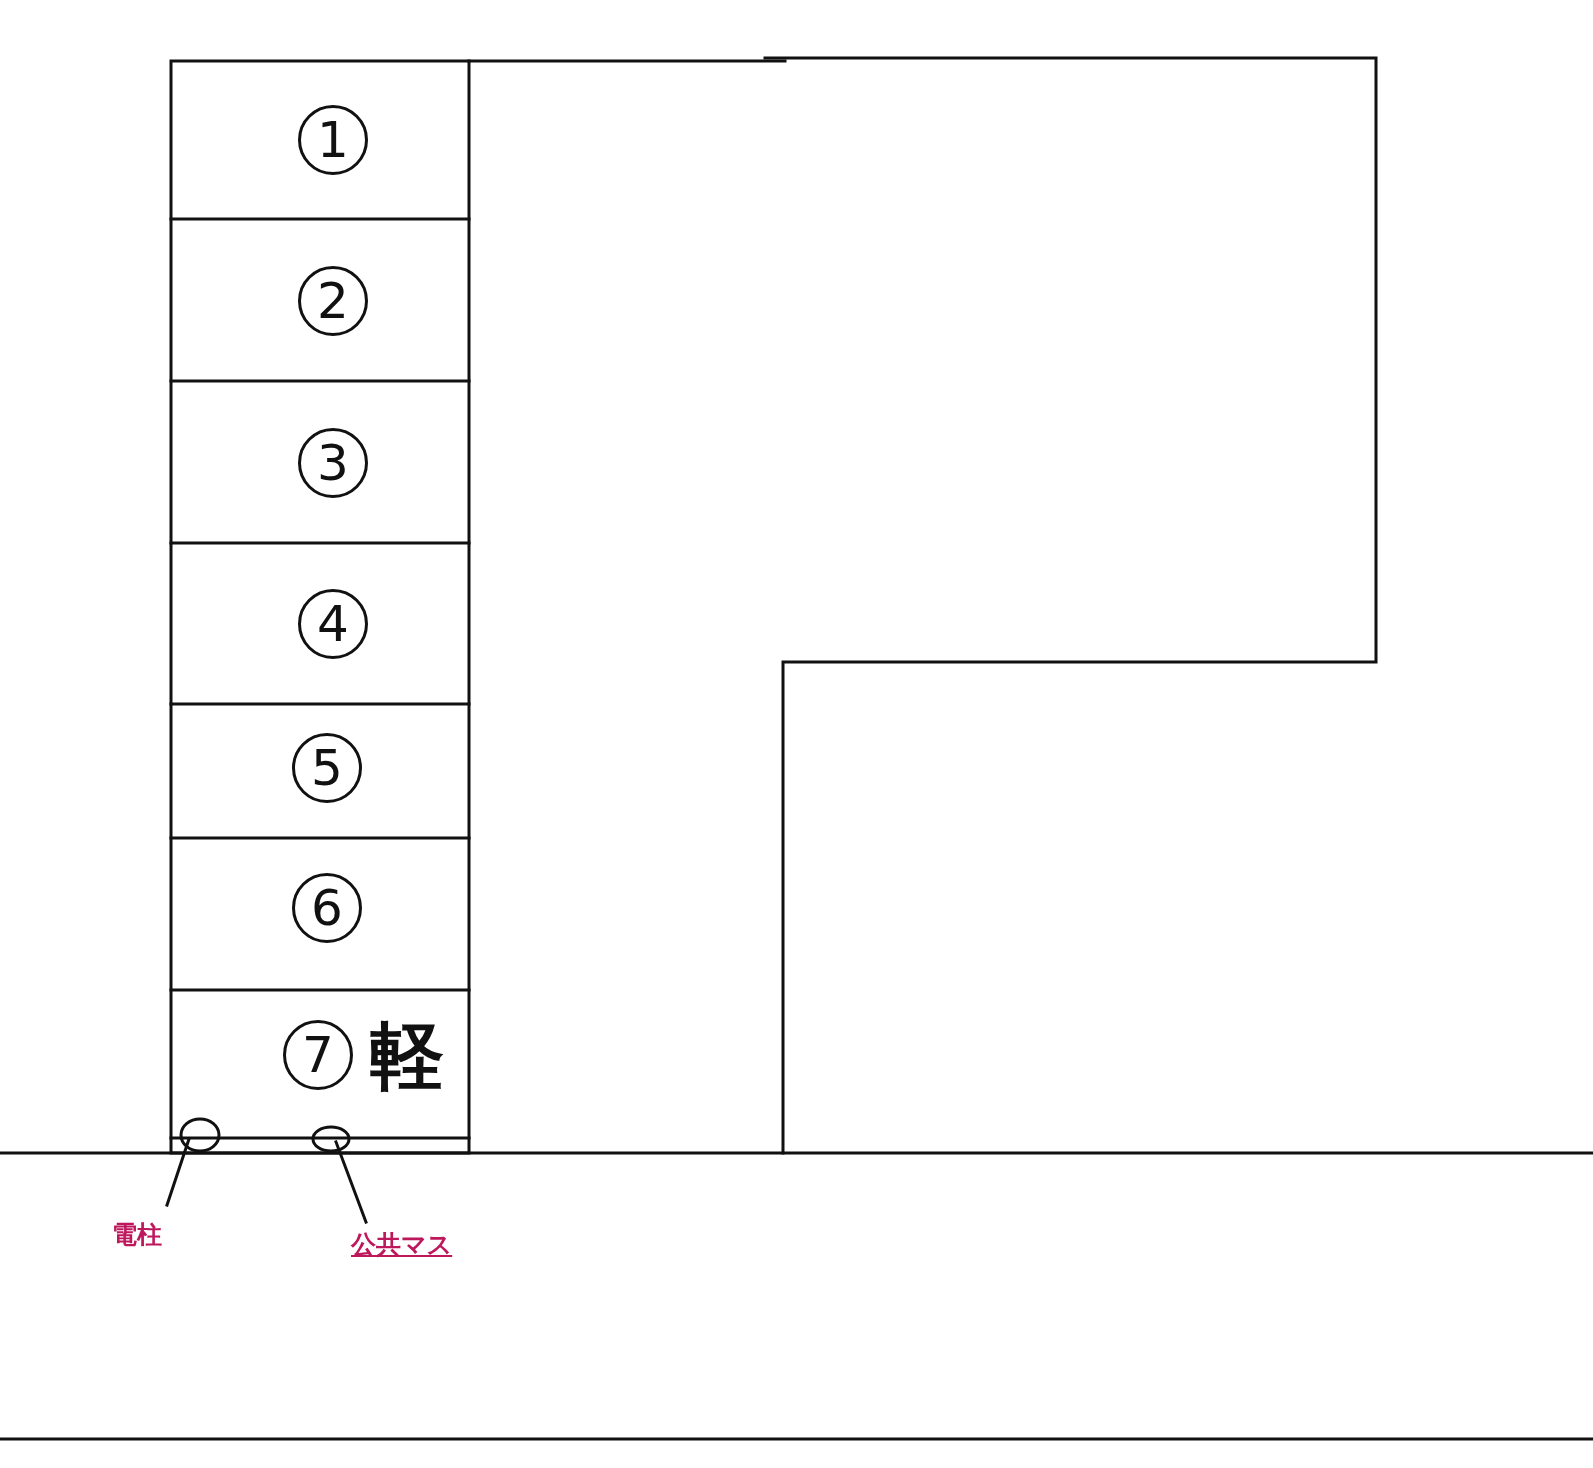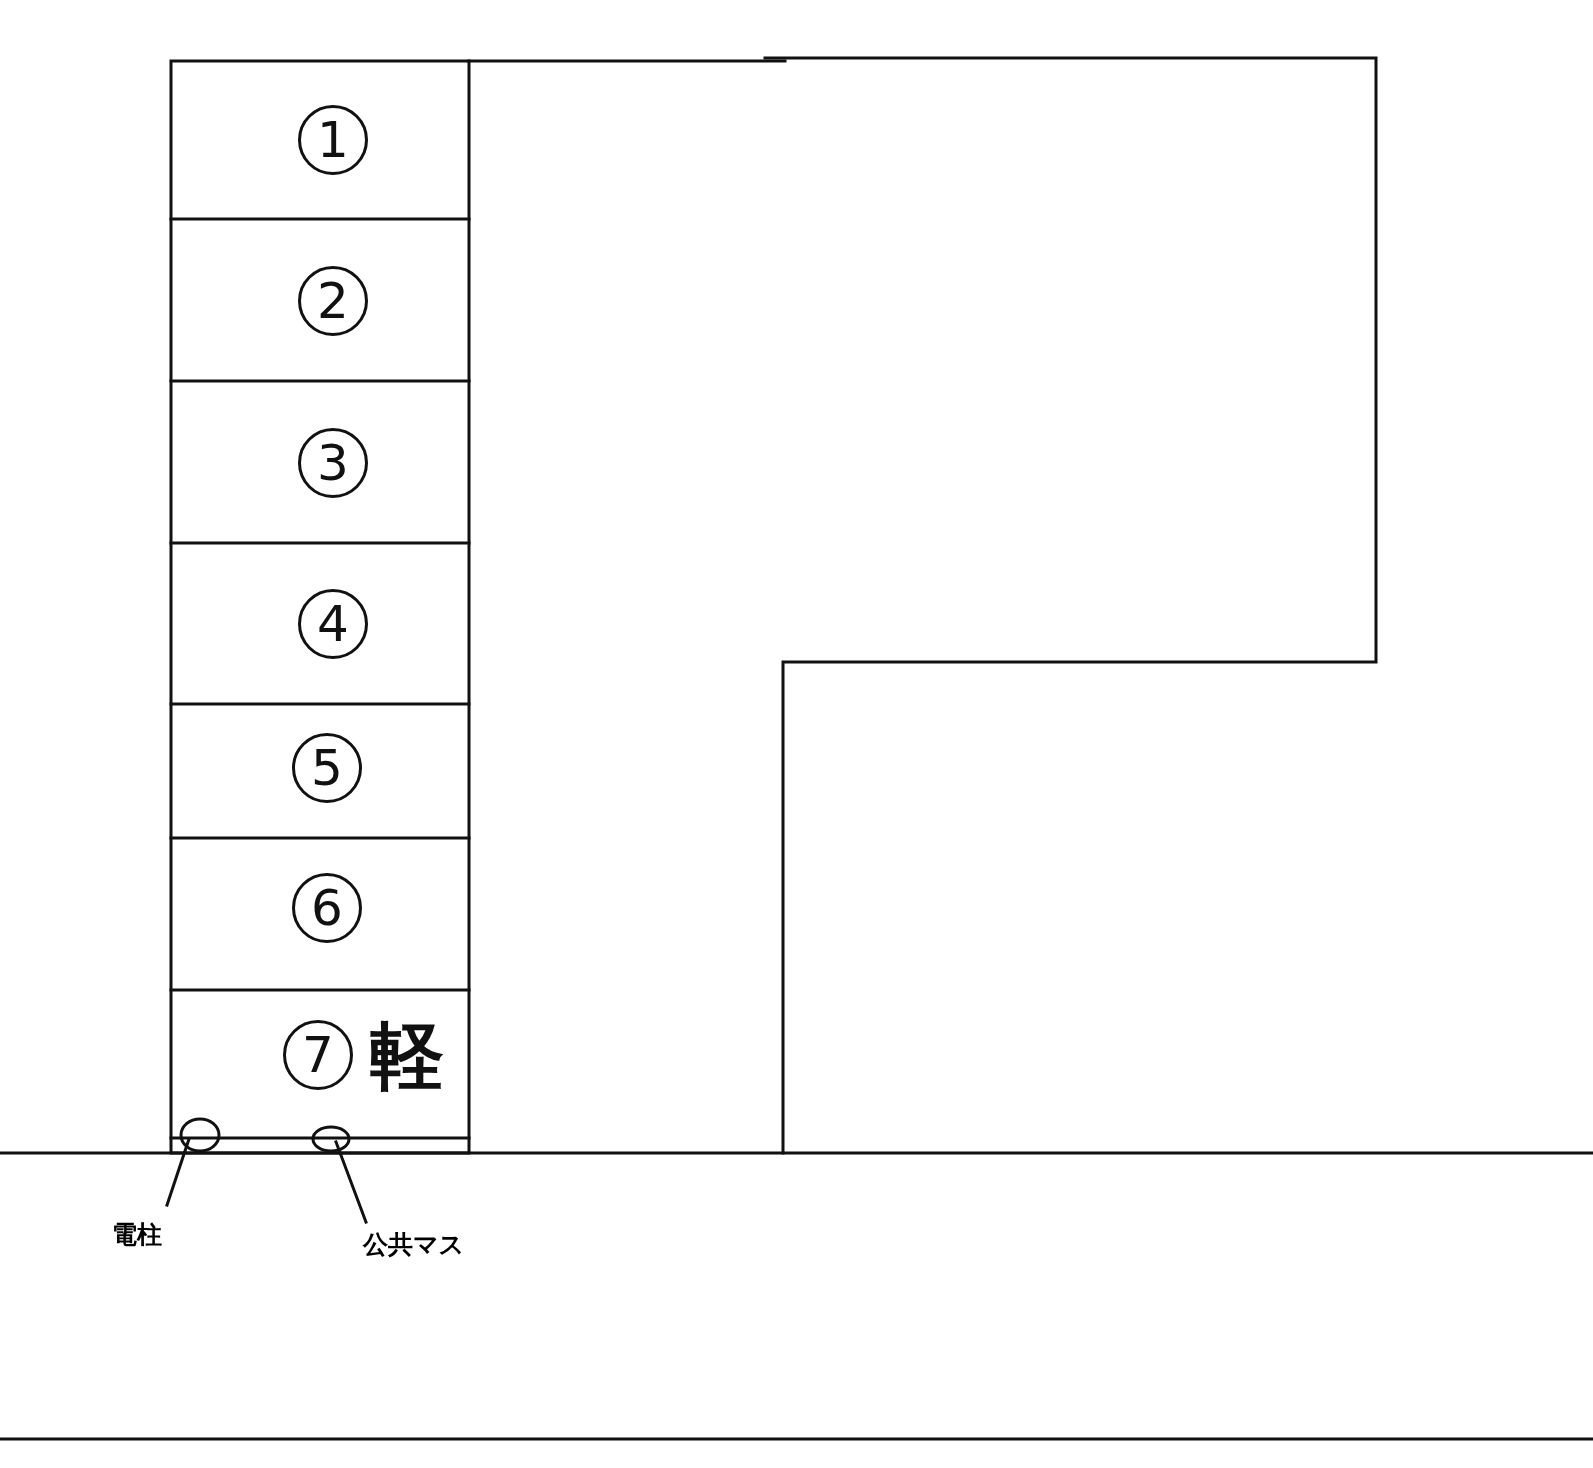--- a/index.html
+++ b/index.html
@@ -43,21 +43,21 @@
       font-weight: bold;
       line-height: 1;
       color: #111111;
     }
     .callout-text {
       position: absolute;
       font-family: "DejaVu Sans", sans-serif;
       font-size: 25px;
       font-weight: bold;
       line-height: 1;
-      color: #000000;
+      color: #be185d;
       white-space: nowrap;
     }
   </style>
 </head>
 <body>
 
 <svg id="plan" width="1593" height="1468" viewBox="0 0 1593 1468" xmlns="http://www.w3.org/2000/svg">
   <g fill="none" stroke="#111111" stroke-width="3" stroke-linecap="square">
 
     <rect x="171" y="61" width="298" height="1092"></rect>
@@ -103,13 +103,13 @@
 <div class="stall-num" style="left:292px; top:873px;">
   <span>6</span>
 </div>
 <div class="stall-num" style="left:283px; top:1020px;">
   <span>7</span>
 </div>
 
 <div class="kei" style="left:370px; top:1018px;">軽</div>
 
 <div class="callout-text" style="left:112px; top:1222px;">電柱</div>
-<div class="callout-text" style="left:363px; top:1232px;">公共マス</div>
+<div class="callout-text" style="left:351px; top:1232px;text-decoration:underline;">公共マス</div>
 
 </body></html>

